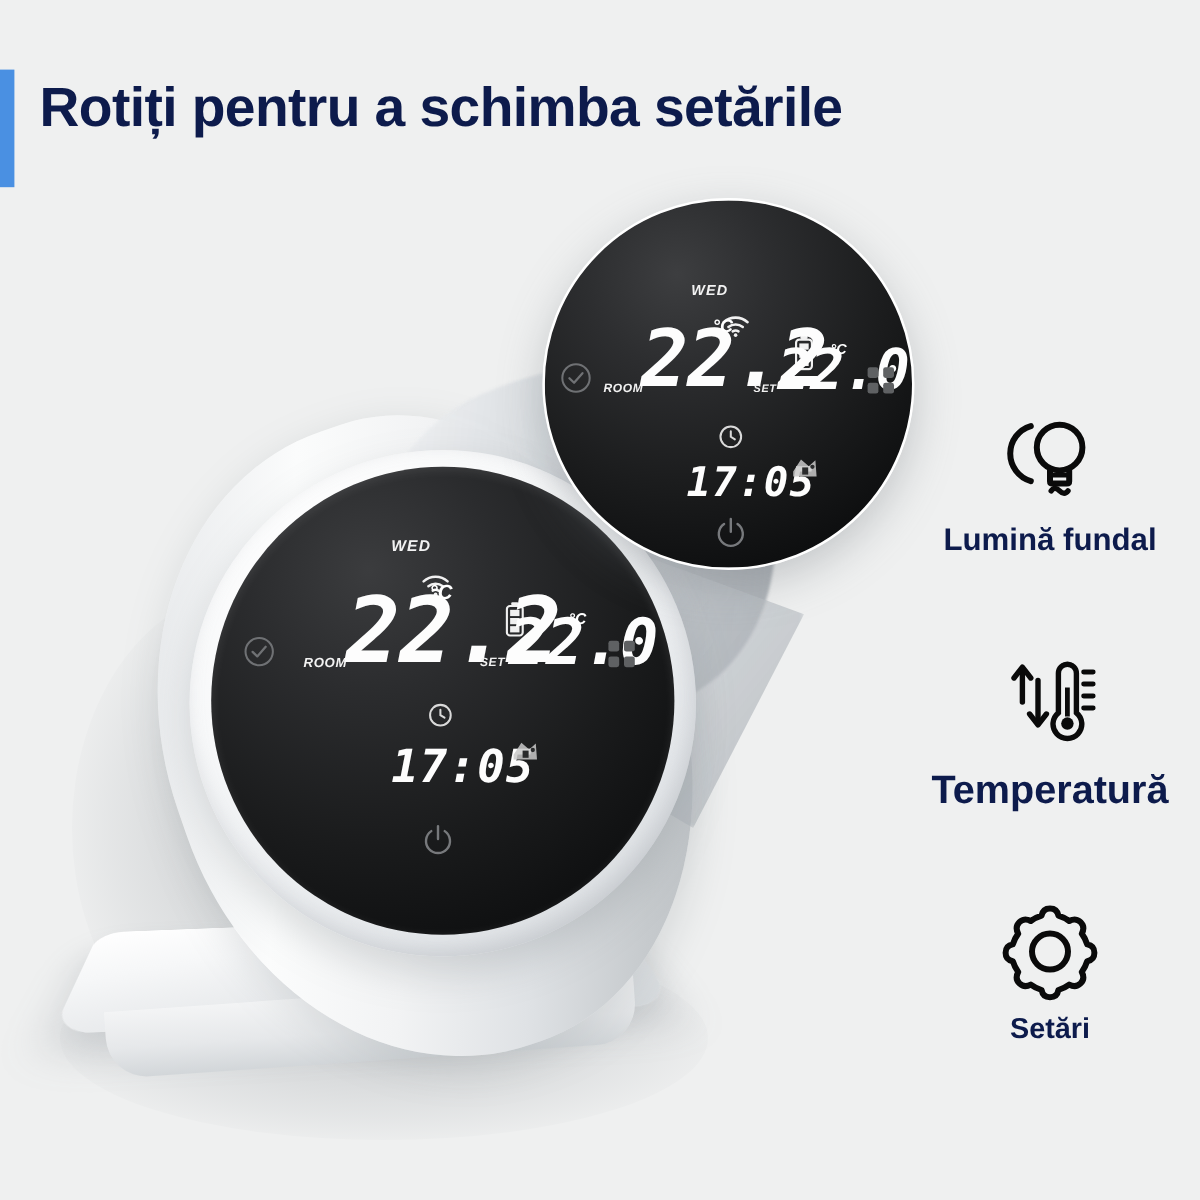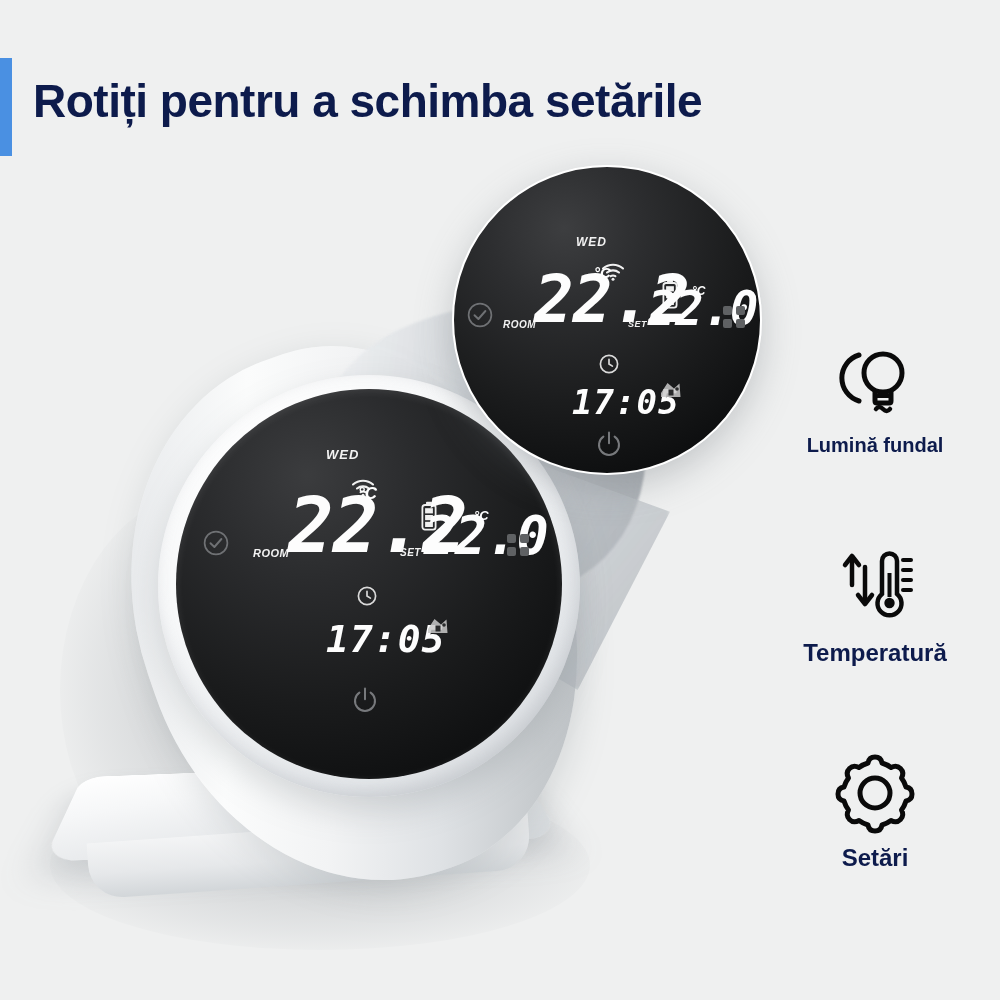--- a/index.html
+++ b/index.html
@@ -15,21 +15,20 @@
   #header { position: absolute; left: 0; top: 58px; width: 760px; height: 98px; }
   #accent-bar {
     position: absolute; left: 0; top: 0; width: 12px; height: 98px;
     background: #4a90e2;
   }
   #title {
     position: absolute; left: 33px; top: 4px;
     font-size: 46px; font-weight: bold; letter-spacing: -0.5px;
     color: #0d1b4c; white-space: nowrap;
     font-family: "Liberation Sans", sans-serif;
-    margin-top: 12px;
   }
 
   
   #product { position: absolute; left: 40px; top: 160px; width: 700px; height: 740px; }
 
   
   .soft-shadow {
     position: absolute; border-radius: 50%;
     background: radial-gradient(ellipse at center, rgba(140,145,150,.34) 0%, rgba(160,165,170,.14) 55%, rgba(200,205,210,0) 78%);
     pointer-events: none;
@@ -122,22 +121,22 @@
   #features { position: absolute; left: 750px; top: 340px; width: 250px; height: 560px; }
   .feature { position: absolute; width: 250px; text-align: center; }
   .feature .f-icon { display: block; margin: 0 auto 8px; }
   .feature .f-label {
     display: block; color: #0d1b4c; font-weight: bold;
     font-family: "Liberation Sans", sans-serif; white-space: nowrap;
   }
   #feature-0 { top: 0; }
   #feature-1 { top: 205px; }
   #feature-2 { top: 410px; }
-  #feature-0 .f-label { font-size: 20px; }
-  #feature-1 .f-label { font-size: 24px; }
+  #feature-0 .f-label { font-size: 26px; }
+  #feature-1 .f-label { font-size: 33px; }
   #feature-2 .f-label { font-size: 24px; }
 </style>
 </head>
 <body>
 
 <div id="page">
 
   <div id="header">
     <div id="accent-bar"></div>
     <div id="title">Rotiți pentru a schimba setările</div>

